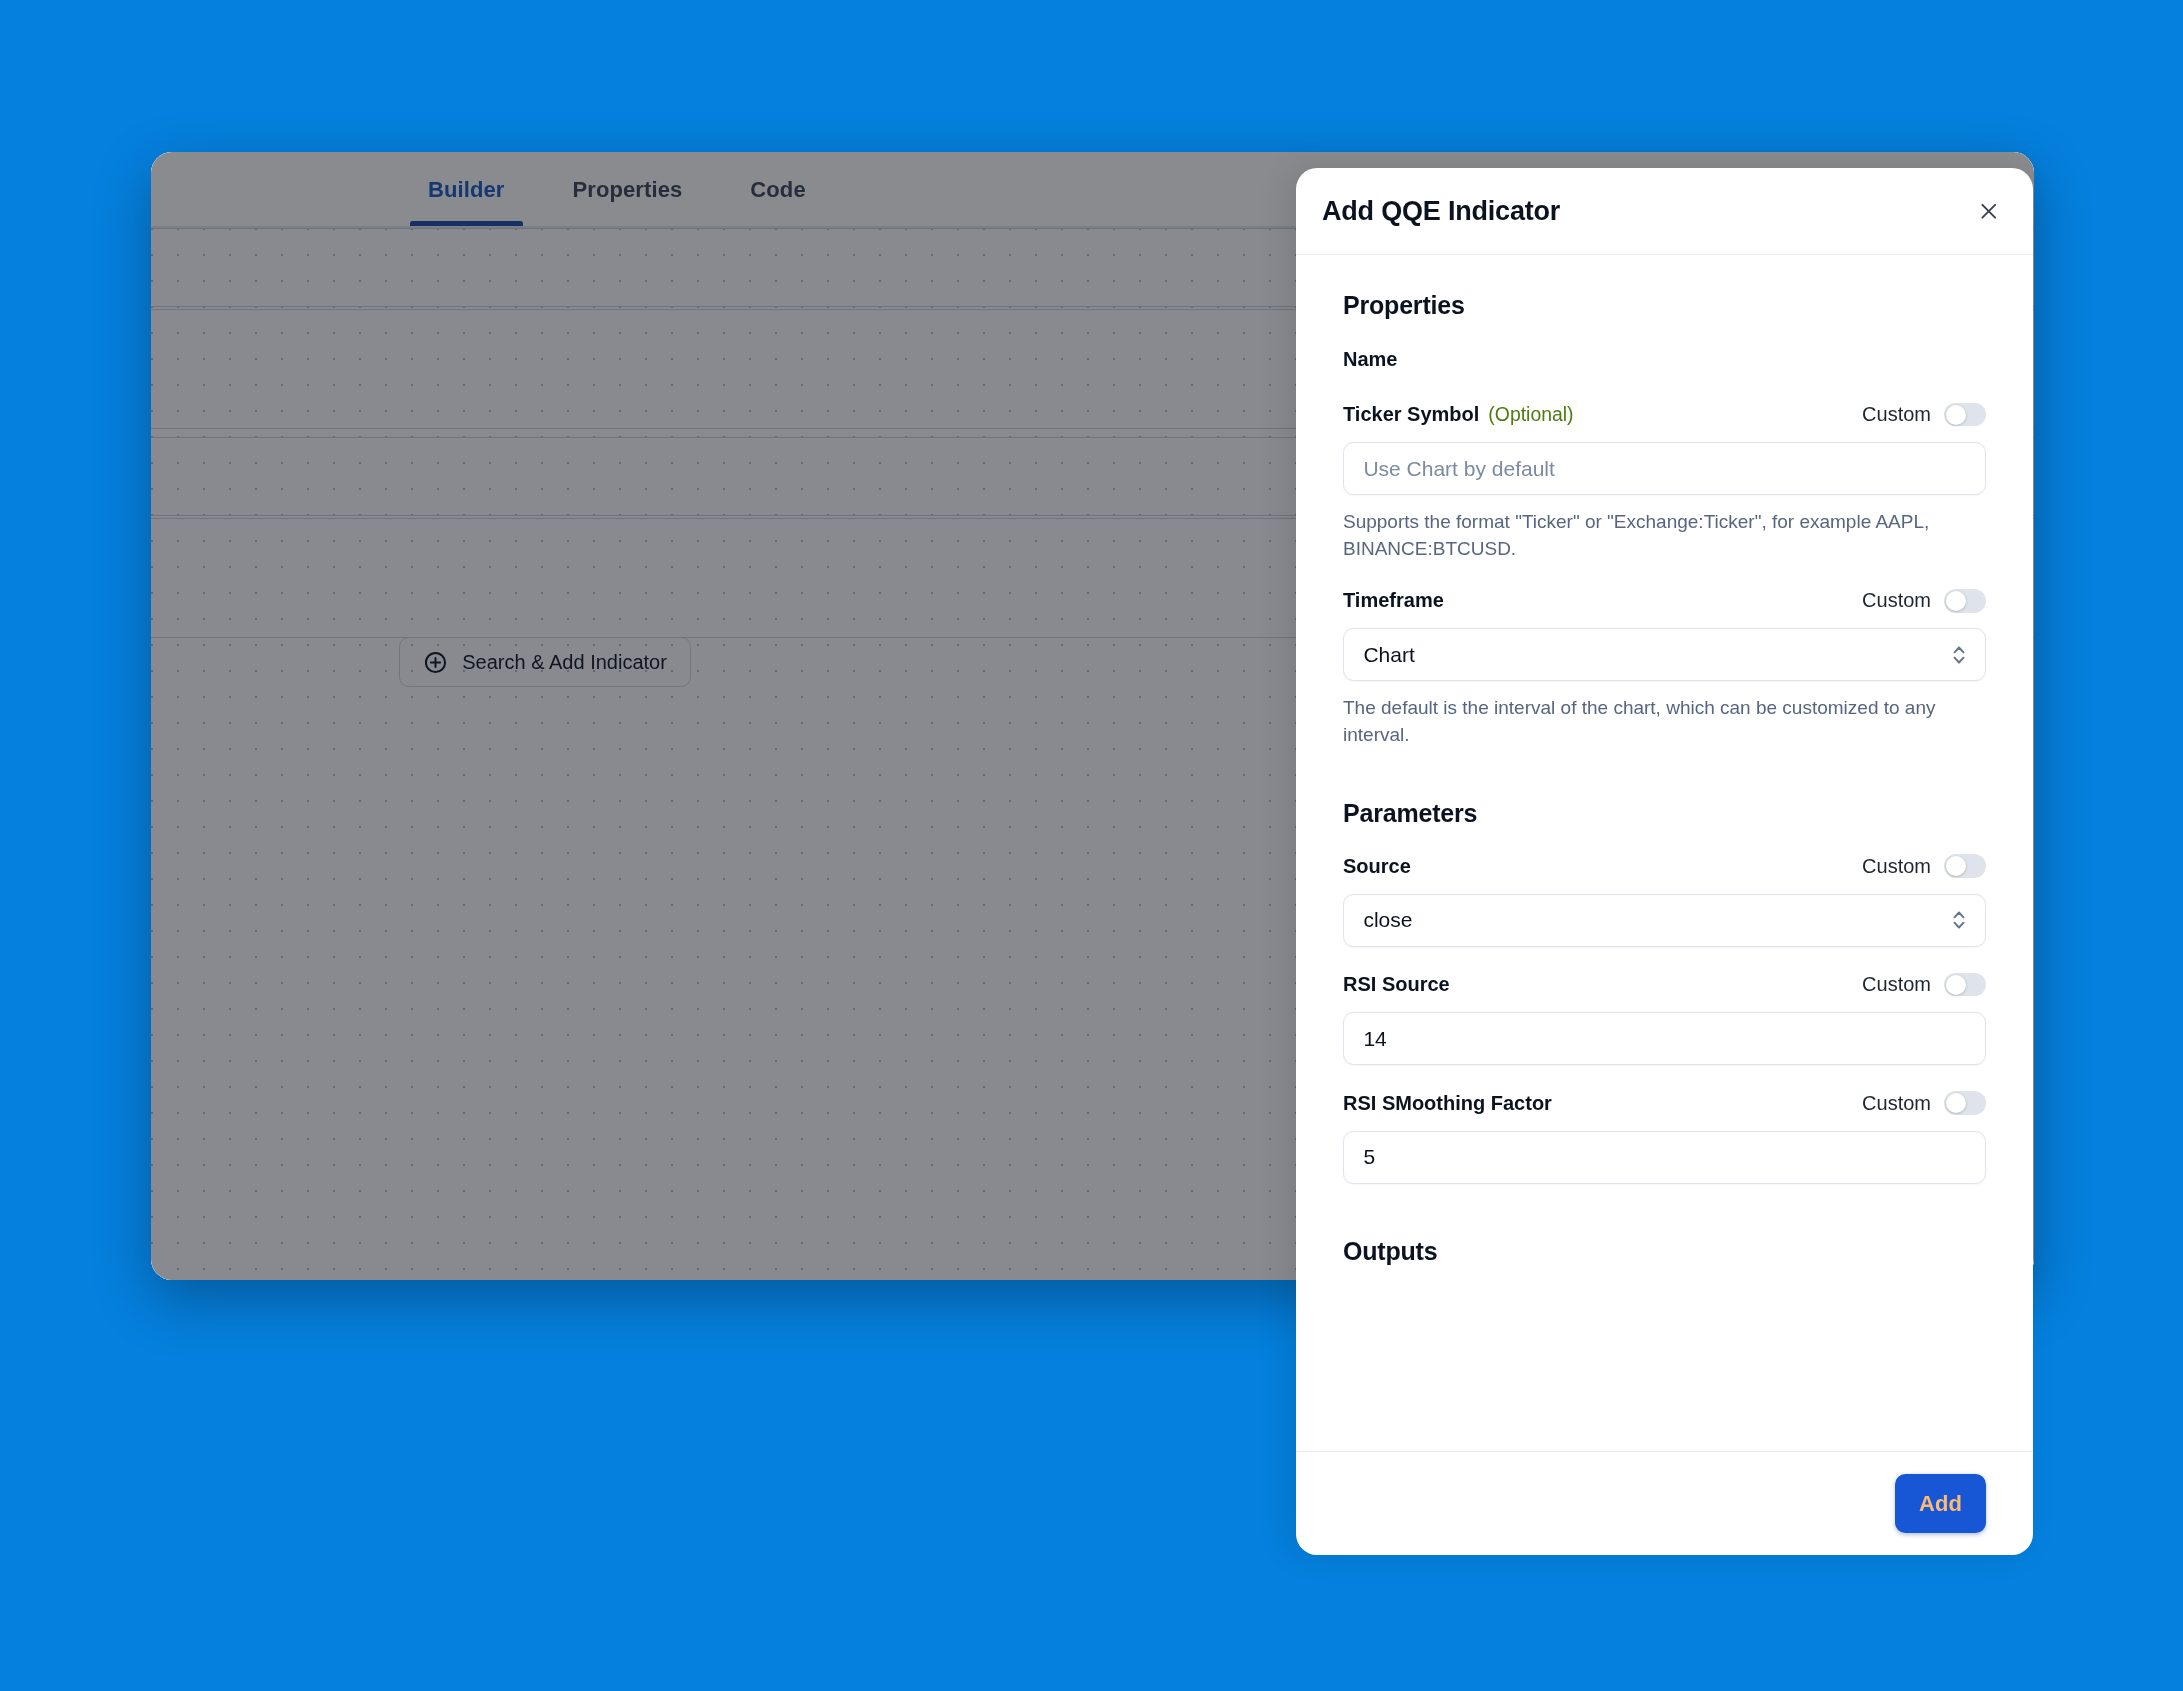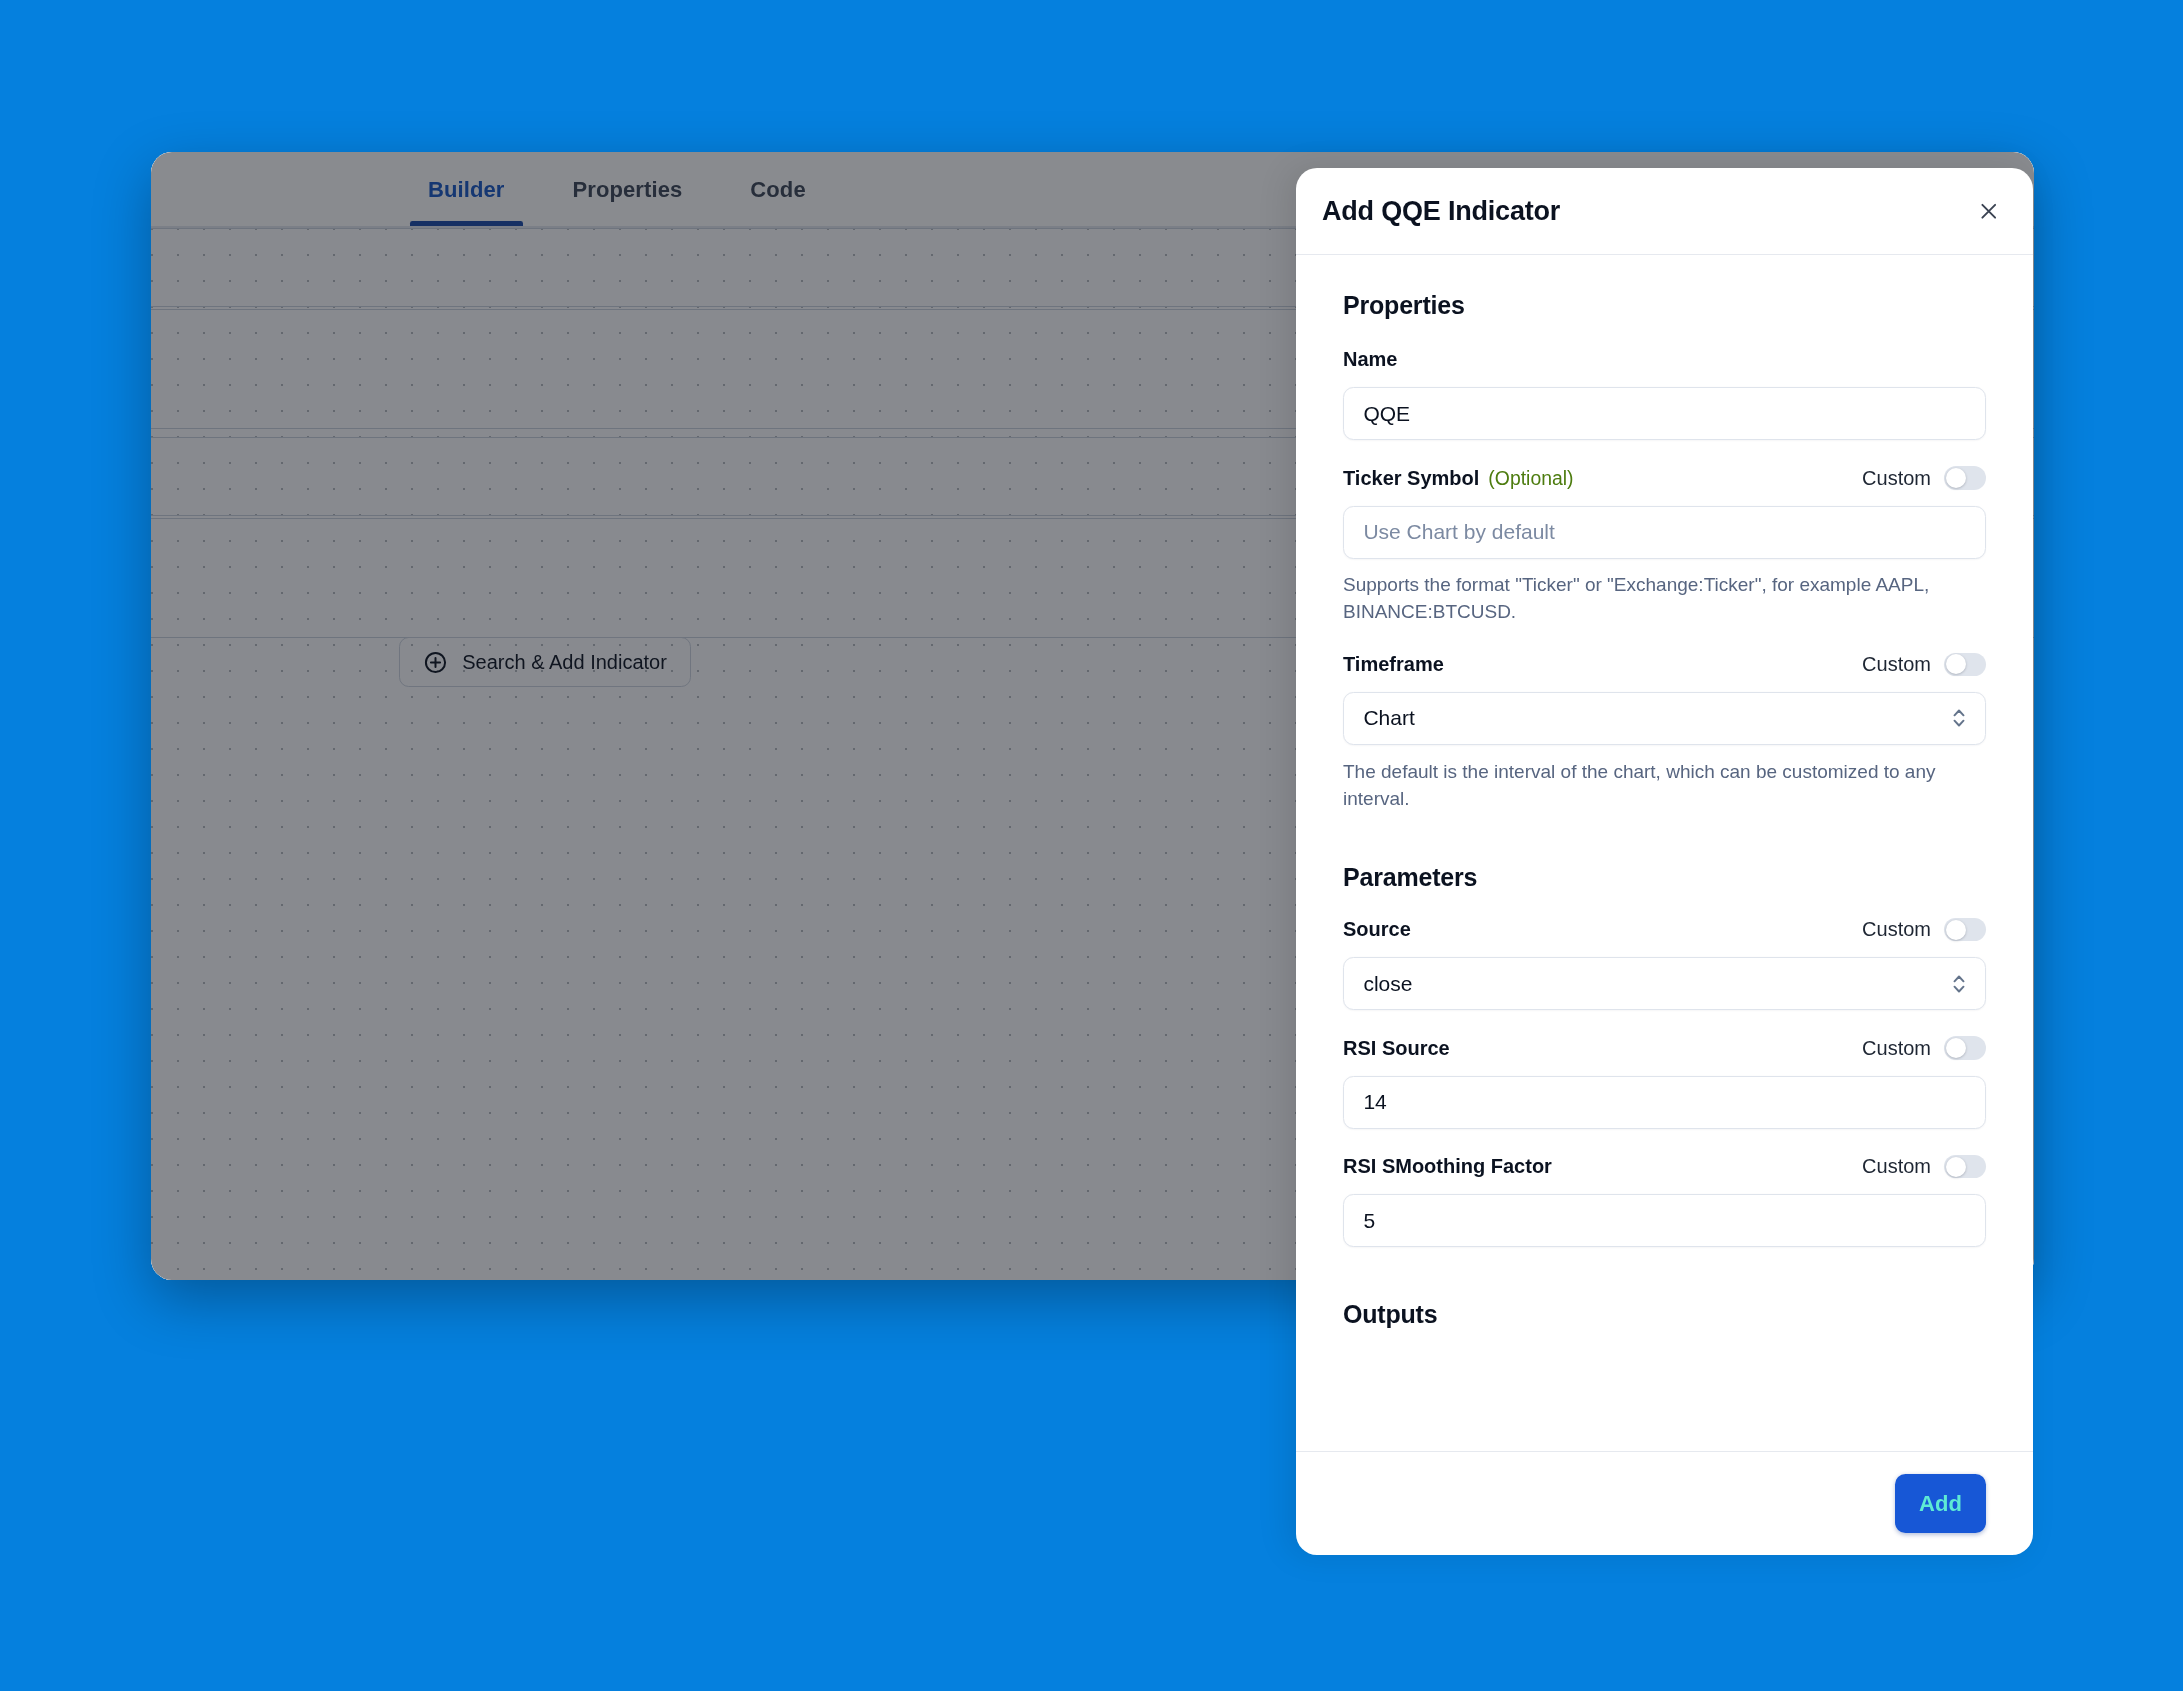--- a/index.html
+++ b/index.html
@@ -302,21 +302,21 @@
     justify-content: flex-end;
     padding: 0 47px;
   }
   #add-button {
     min-width: 91px;
     height: 59px;
     padding: 0 24px;
     border: none;
     border-radius: 10.5px;
     background: #1757d6;
-    color: #5eead4;
+    color: #fdba74;
     font-size: 22px;
     font-weight: 700;
     font-family: "Liberation Sans", sans-serif;
     cursor: pointer;
     box-shadow: 0 1.6px 4px rgba(14,50,140,.30);
   }
 </style>
 </head>
 <body>
 
@@ -403,23 +403,20 @@
   <div id="modal-body">
 
     <div class="section-heading sec-properties">Properties</div>
 
     <div class="field">
       <div class="field-label-row">
         <div class="field-label">
           <span>Name</span>
         </div>
       </div>
-      <div class="control">
-        <input type="text" value="QQE" style="">
-      </div>
     </div>
 
     <div class="field" style="margin-top:21px;">
       <div class="field-label-row">
         <div class="field-label">
           <span>Ticker Symbol</span>
           <span class="optional">(Optional)</span>
         </div>
         <div class="custom-group">
           <span class="custom-label">Custom</span>

